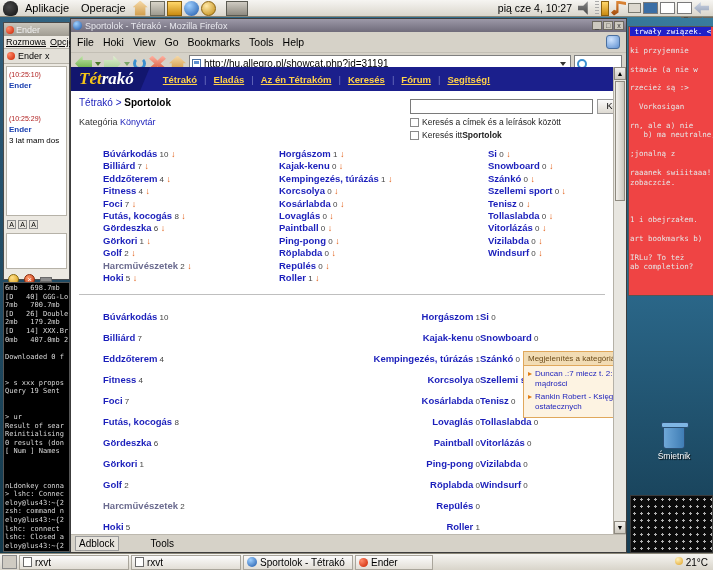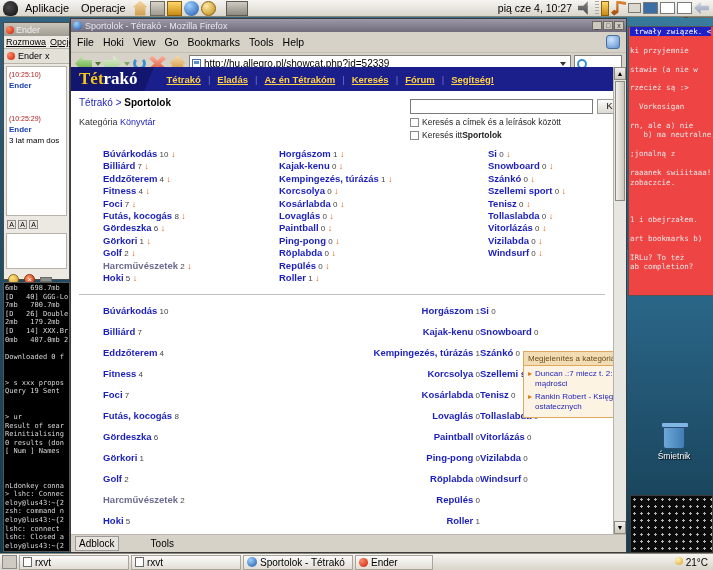--- a/index.html
+++ b/index.html
@@ -122,21 +122,21 @@
   #pagearea{position:absolute;left:0;top:0;right:13px;bottom:0;background:#fff;overflow:hidden;}
   .vscroll{position:absolute;right:0;top:0;width:13px;bottom:0;background:#e8e6e0;border-left:1px solid #b5b1a7;}
   .vscroll .thumb{position:absolute;left:1px;right:1px;top:14px;height:120px;background:linear-gradient(90deg,#f2f0ec,#c9c5bb);border:1px solid #8e8a80;}
   .vscroll .arr{height:13px;border:1px solid #8e8a80;background:linear-gradient(#f2f0ec,#cdc9bf);font-size:7px;text-align:center;line-height:11px;}
   .vscroll .arr.bot{position:absolute;bottom:0;left:0;right:0;}
 
   
   .site-header{height:24px;background:#1b1f8c;display:flex;align-items:center;position:relative;}
   .logo{
     height:24px; background:#12166e; display:flex;align-items:center;padding:0 6px 0 8px;
-    font-family:"Liberation Serif", serif; font-weight:bold; font-size:17px;
+    font-family:"Liberation Serif", serif; font-style:italic; font-weight:bold; font-size:17px;
     position:relative;
   }
   .logo .t1{color:#f5c518;}
   .logo .t2{color:#ffffff;}
   .logo::after{
     content:""; position:absolute; right:-10px; top:0; width:0;height:0;
     border-top:24px solid #12166e; border-right:10px solid transparent;
   }
   .site-nav{display:flex;align-items:center;gap:0;margin-left:16px;font-size:9.5px;}
   .site-nav a{color:#ffd24a;text-decoration:underline;padding:0 7px;font-weight:bold;}
@@ -159,21 +159,21 @@
   .col{flex:0 0 auto;}
   .col.c1{width:172px;}
   .col.c2{width:205px;}
   .col.c3{width:160px;}
   .catline{font-size:9.5px;line-height:11.4px;white-space:nowrap;}
   .catline a{color:#1b1fbb;font-weight:bold;text-decoration:none;}
   .catline a.grey{color:#6b6b8f;}
   .cnt{color:#444;font-size:8px;}
   .dn{color:#e05a10;font-size:9px;}
 
-  .cols2{display:flex;padding:6px 10px 10px 32px;}
+  .cols2{display:flex;padding:12px 10px 10px 32px;}
   .cols2 .col.c1{width:172px;}
   .cols2 .col.c2{width:205px;text-align:right;}
   .cols2 .col.c3{width:160px;}
   .catline2{font-size:9.5px;line-height:20px;white-space:nowrap;}
   .catline2 a{color:#1b1fbb;font-weight:bold;text-decoration:none;}
   .catline2 a.grey{color:#6b6b8f;}
 
   .featbox{
     position:absolute; left:452px; top:284px; width:128px;
     background:#fdf3e2; border:1px solid #e0a85c;
@@ -408,21 +408,21 @@
   <div class="ff-navbar">
     <span class="navicon" style="background:linear-gradient(#bfe6a8,#58a030);clip-path:polygon(45% 0,45% 28%,100% 28%,100% 72%,45% 72%,45% 100%,0 50%);"></span>
     <span style="width:0;height:0;border-left:3px solid transparent;border-right:3px solid transparent;border-top:4px solid #4a7a2a;"></span>
     <span class="navicon" style="background:linear-gradient(#dff0d0,#9cc888);clip-path:polygon(55% 0,55% 28%,0 28%,0 72%,55% 72%,55% 100%,100% 50%);"></span>
     <span style="width:0;height:0;border-left:3px solid transparent;border-right:3px solid transparent;border-top:4px solid #7aa468;"></span>
     <span class="navicon" style="border:3px solid #3a8fd0;border-radius:50%;border-top-color:transparent;width:13px;height:13px;"></span>
     <span class="navicon" style="background:linear-gradient(#ffb0a0,#d04a2a);clip-path:polygon(20% 0,50% 32%,80% 0,100% 20%,68% 50%,100% 80%,80% 100%,50% 68%,20% 100%,0 80%,32% 50%,0 20%);"></span>
     <span class="navicon" style="background:linear-gradient(#f5d9a8,#cf8f36);clip-path:polygon(50% 0,100% 48%,84% 48%,84% 100%,16% 100%,16% 48%,0 48%);"></span>
     <span class="urlbar">
       <span class="favicon"></span>
-      <span style="flex:1;overflow:hidden;white-space:nowrap;">http://hu.allegro.pl/showcat.php?id=52339</span>
+      <span style="flex:1;overflow:hidden;white-space:nowrap;">http://hu.allegro.pl/showcat.php?id=31191</span>
       <span class="dropcaret"></span>
     </span>
     <span class="searchbox">
       <span style="width:10px;height:10px;border:2px solid #3a8fd0;border-radius:50%;display:inline-block;"></span>
     </span>
   </div>
 
   <div id="viewport">
     <div id="pagearea">
 

